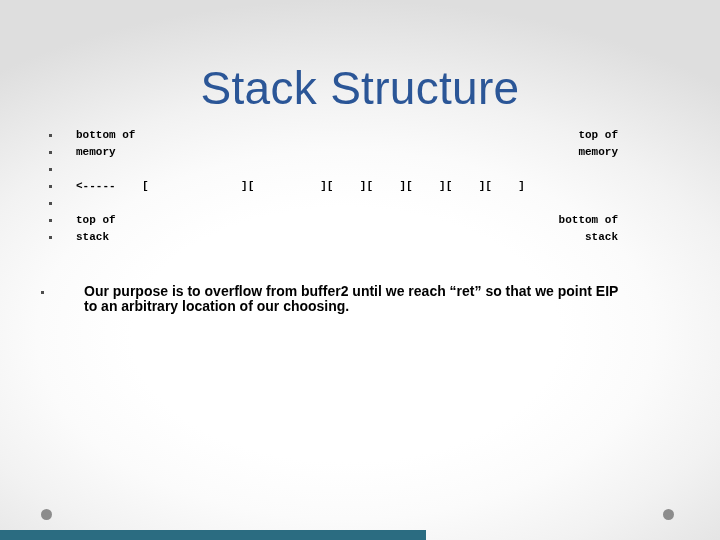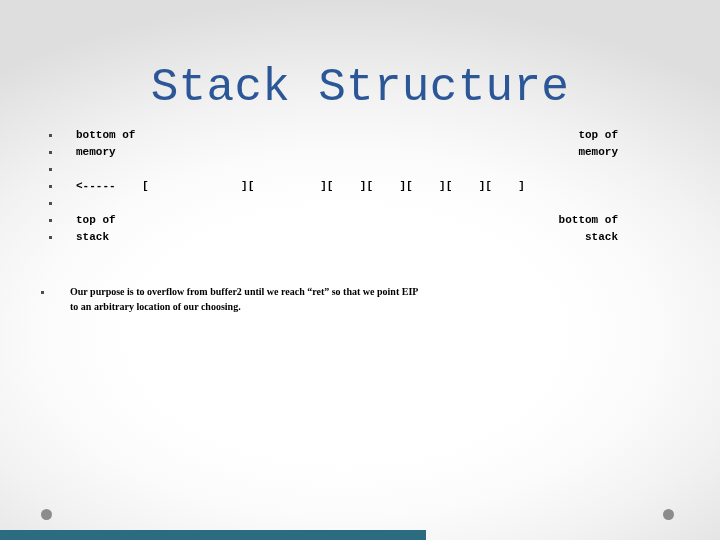--- a/index.html
+++ b/index.html
@@ -29,21 +29,21 @@
     overflow: hidden;
   }
 
   
   .title {
     position: absolute;
     left: 0;
     top: 62px;
     width: 720px;
     text-align: center;
-    font-family: Liberation Mono, monospace;
+    font-family: Liberation Sans, sans-serif;
     font-size: 46px;
     line-height: 52px;
     font-weight: 400;
     color: #2b5697;
     letter-spacing: 0.3px;
     white-space: nowrap;
   }
 
   
   .body-block {
@@ -99,25 +99,25 @@
     position: absolute;
     left: 41px;
     top: 7px;
     width: 3px;
     height: 3px;
     background: #4d4d4d;
   }
 
   .para-text {
     position: absolute;
-    left: 70px;
+    left: 84px;
     top: 0;
     width: 600px;
-    font-family: Liberation Serif, serif;
-    font-size: 10px;
+    font-family: Liberation Sans, sans-serif;
+    font-size: 14px;
     font-weight: bold;
     color: #000000;
     line-height: 15px;
     white-space: pre-line;
   }
 
   
   .footer-bar {
     position: absolute;
     left: 0;

